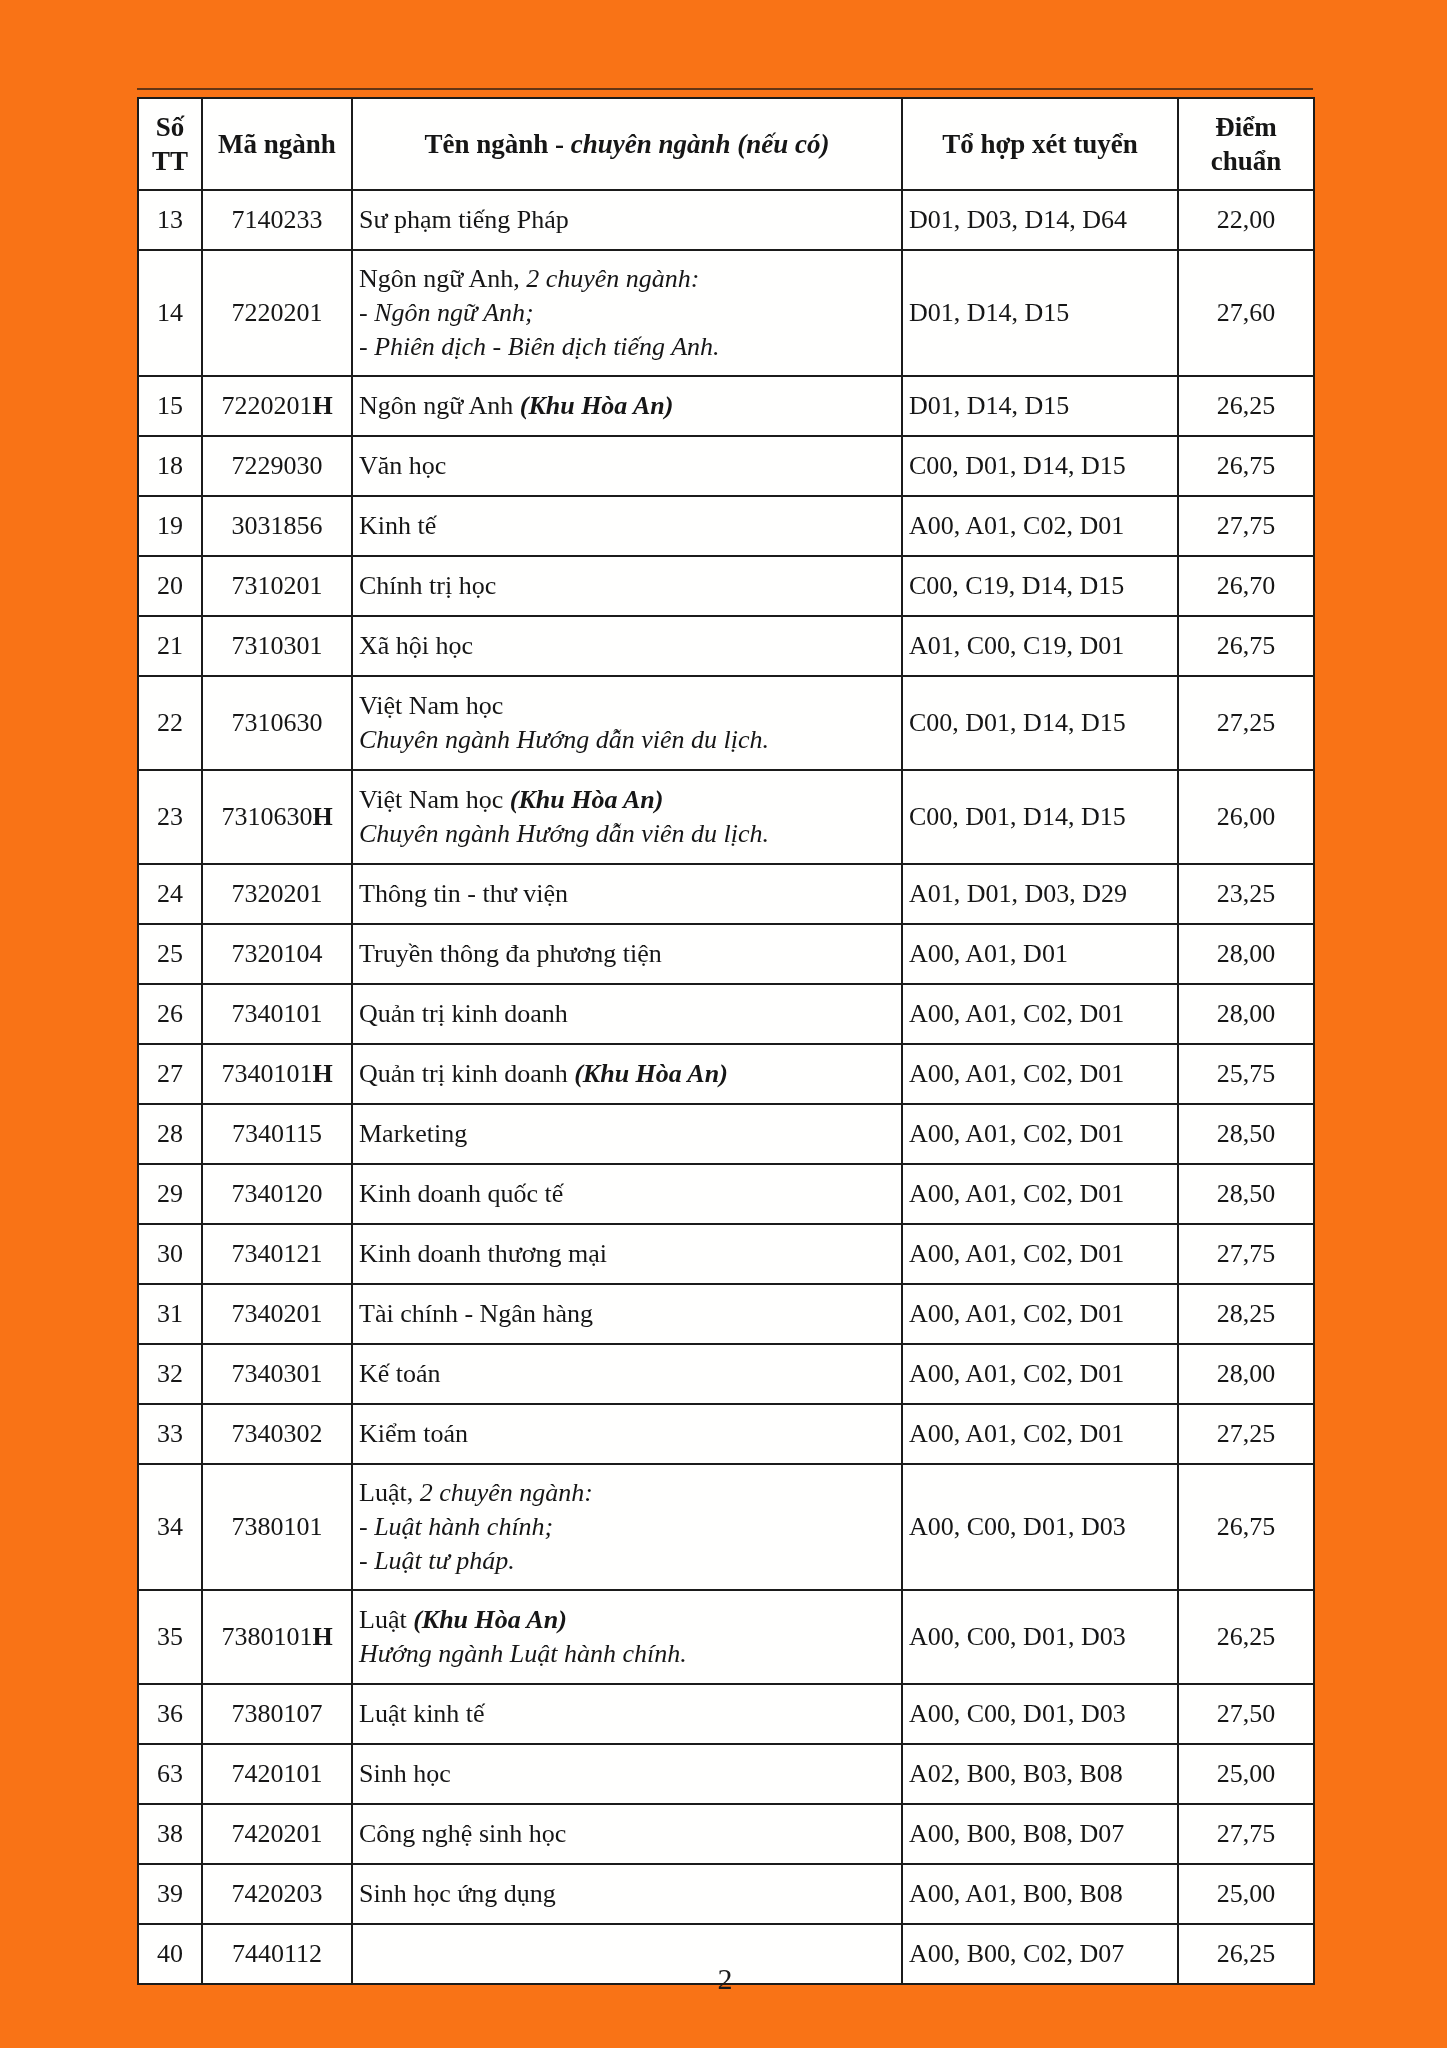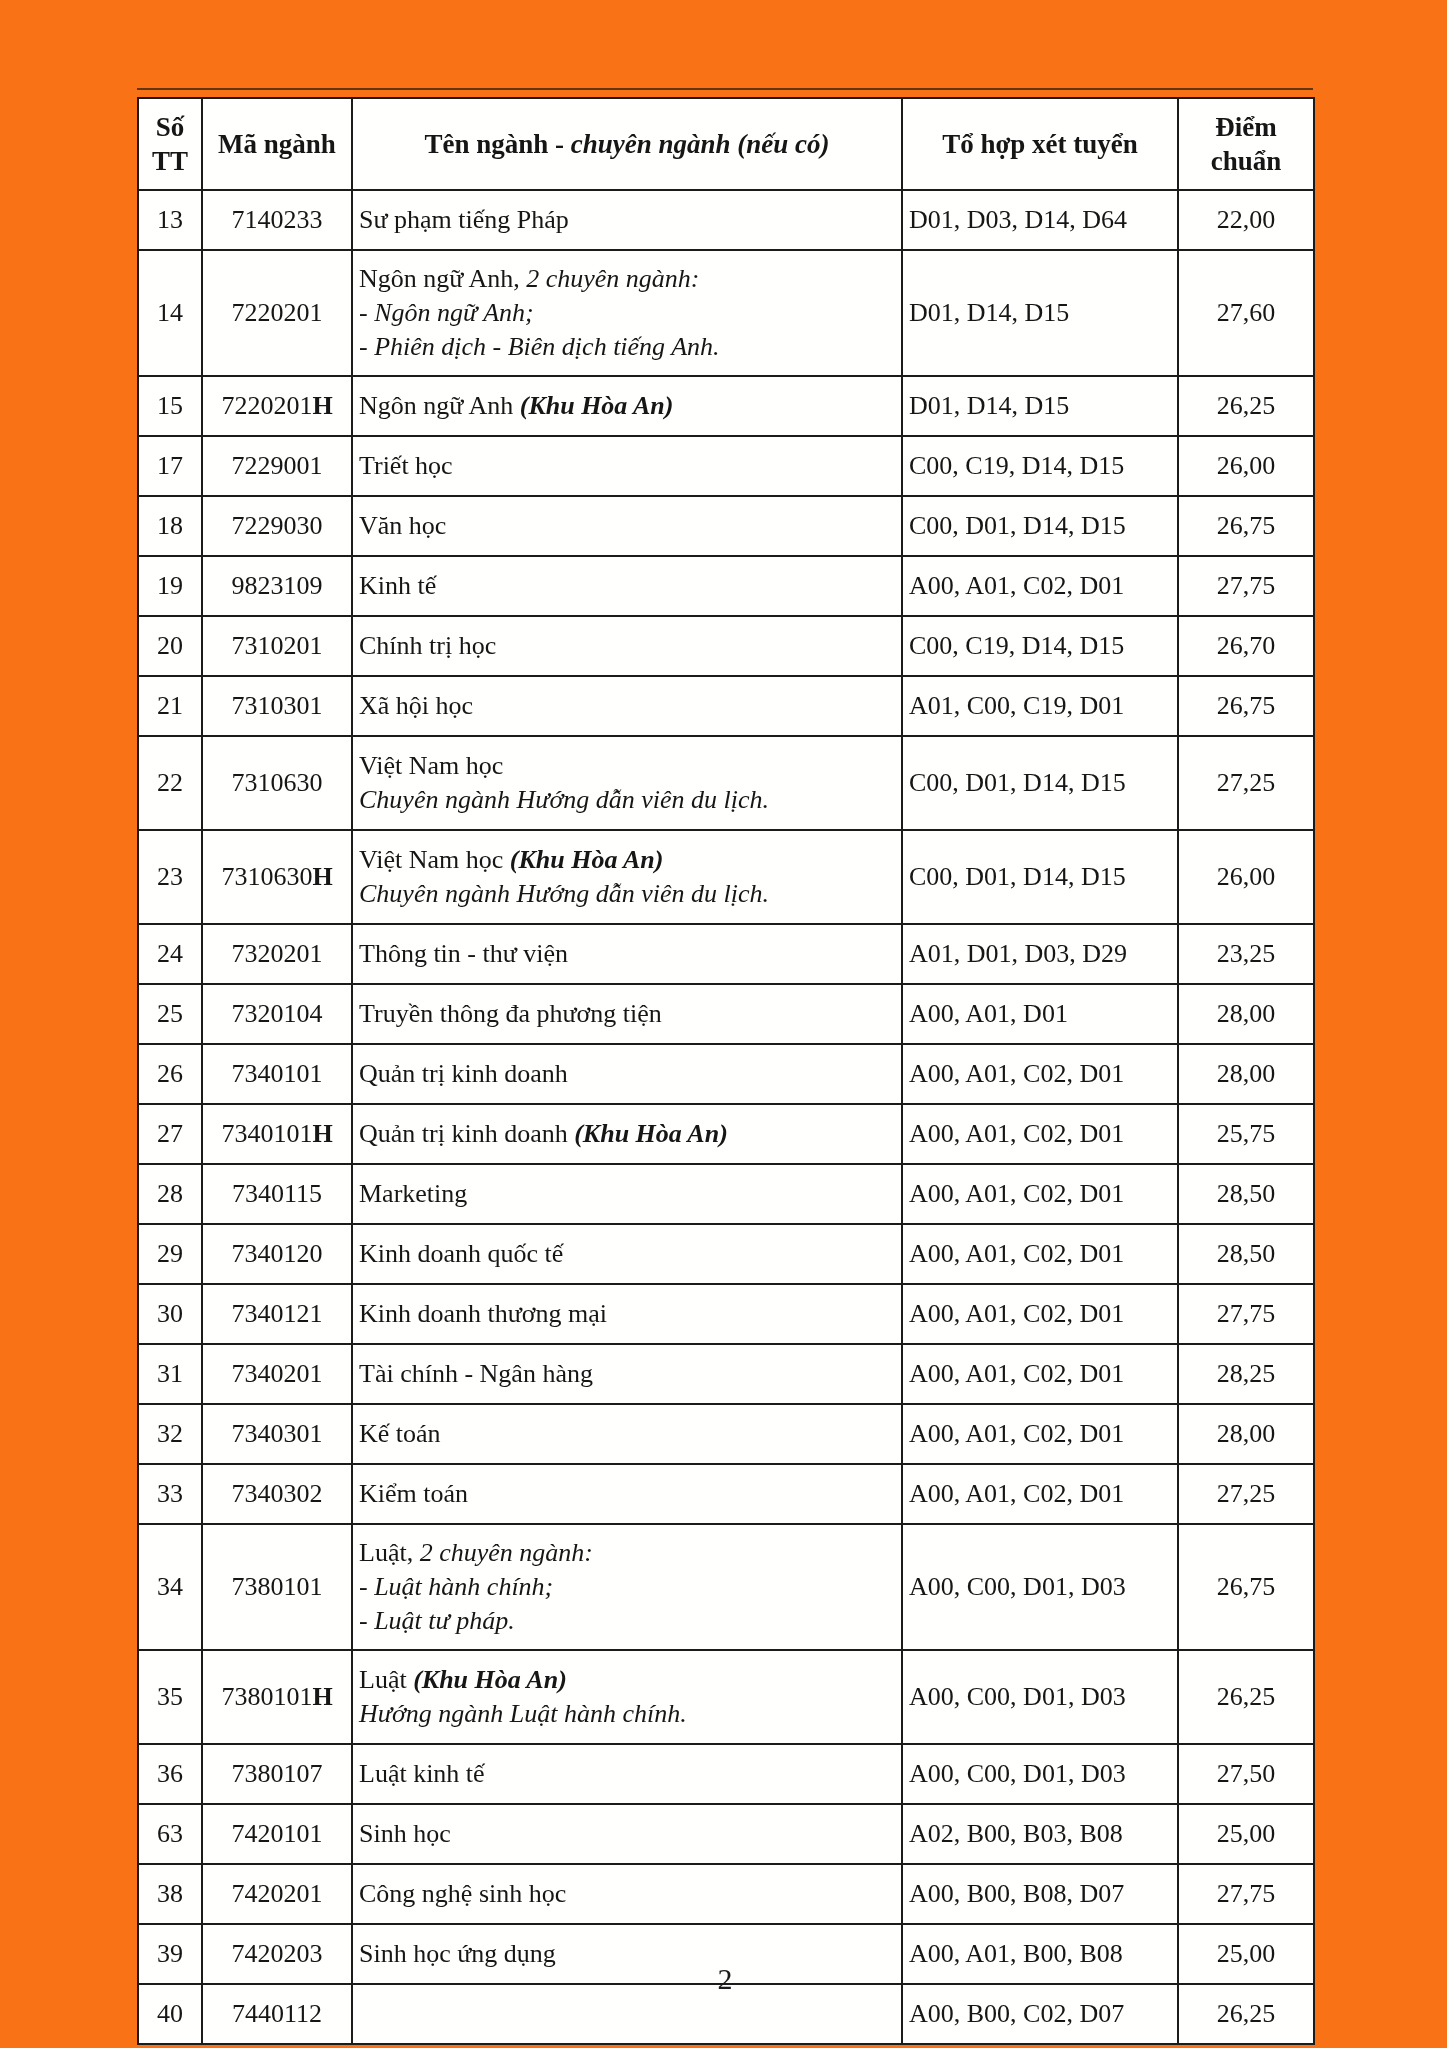--- a/index.html
+++ b/index.html
@@ -124,40 +124,31 @@
         <tr class="h1">
           <td class="tt">15</td>
           <td class="code">7220201<span class="code-suffix">H</span></td>
           <td class="name">
             <div><span>Ngôn ngữ Anh </span><span class="run-bi">(Khu Hòa An)</span></div>
           </td>
           <td class="combo">D01, D14, D15</td>
           <td class="score">26,25</td>
         </tr>
         <tr class="h1">
-          <td class="tt">17</td>
-          <td class="code">7229001</td>
-          <td class="name">
-            <div><span>Triết học</span></div>
-          </td>
-          <td class="combo">C00, C19, D14, D15</td>
-          <td class="score">26,00</td>
-        </tr>
-        <tr class="h1">
           <td class="tt">18</td>
           <td class="code">7229030</td>
           <td class="name">
             <div><span>Văn học</span></div>
           </td>
           <td class="combo">C00, D01, D14, D15</td>
           <td class="score">26,75</td>
         </tr>
         <tr class="h1">
           <td class="tt">19</td>
-          <td class="code">9823109</td>
+          <td class="code">3031856</td>
           <td class="name">
             <div><span>Kinh tế</span></div>
           </td>
           <td class="combo">A00, A01, C02, D01</td>
           <td class="score">27,75</td>
         </tr>
         <tr class="h1">
           <td class="tt">20</td>
           <td class="code">7310201</td>
           <td class="name">

